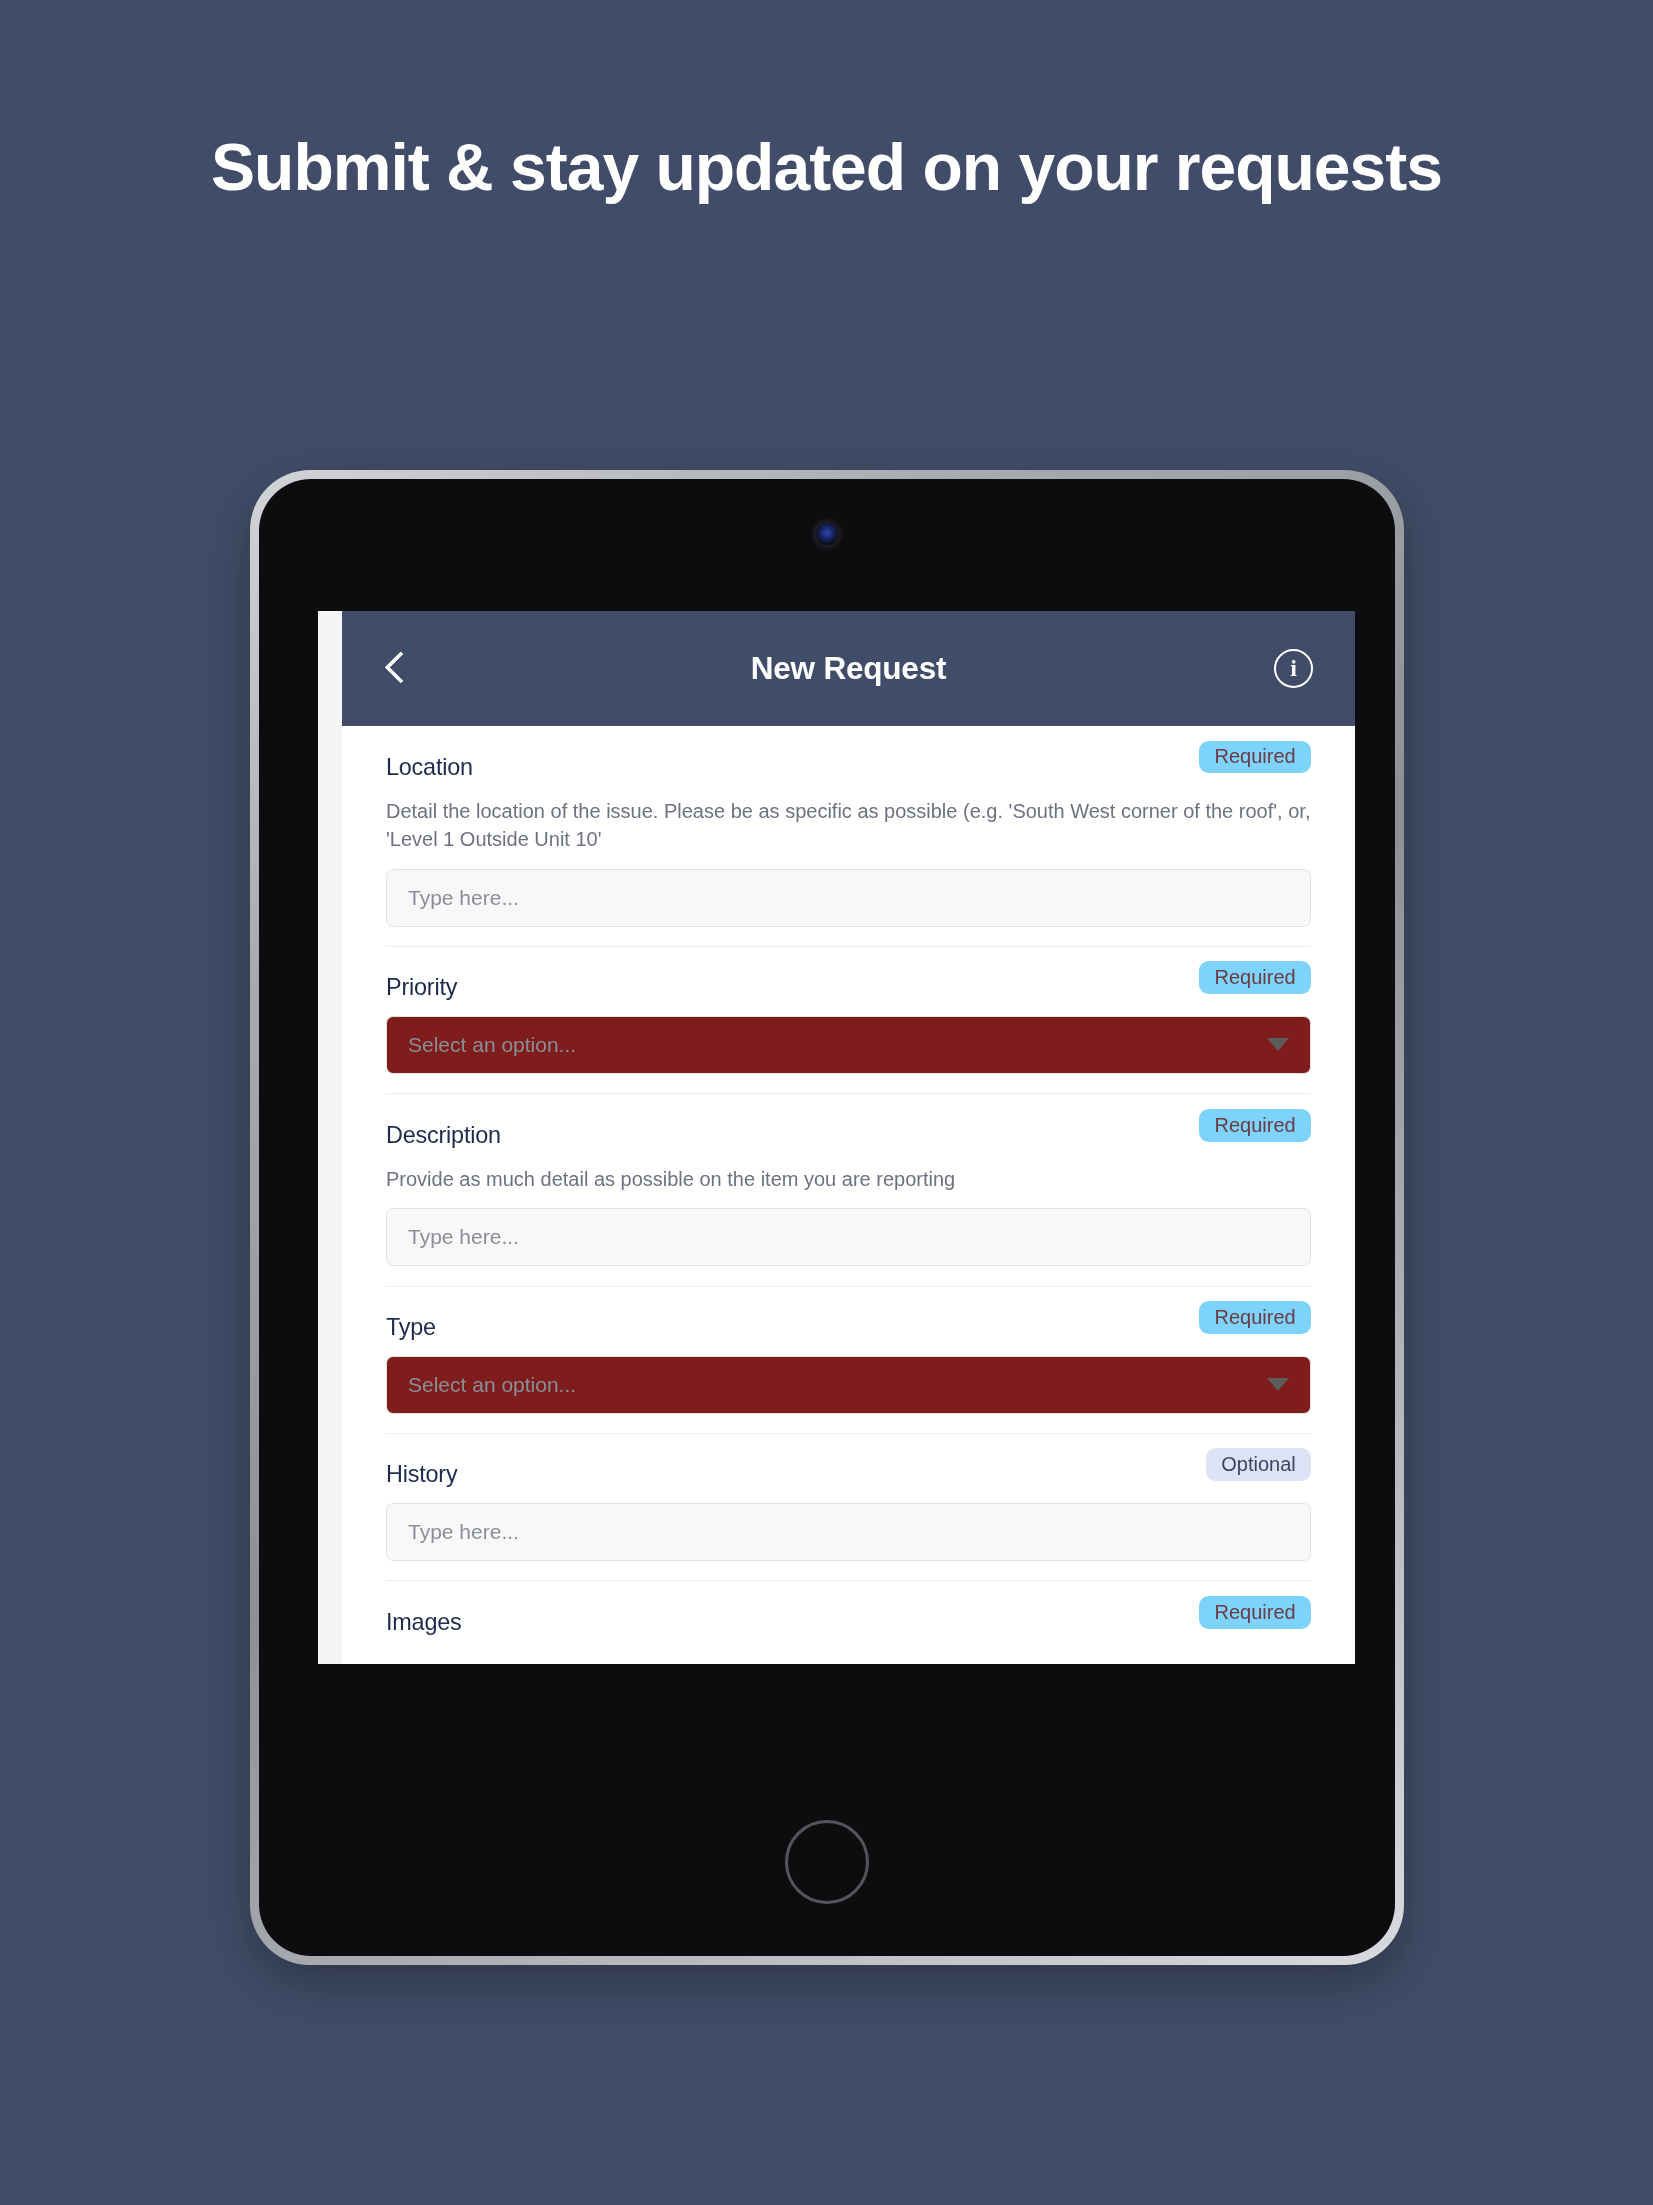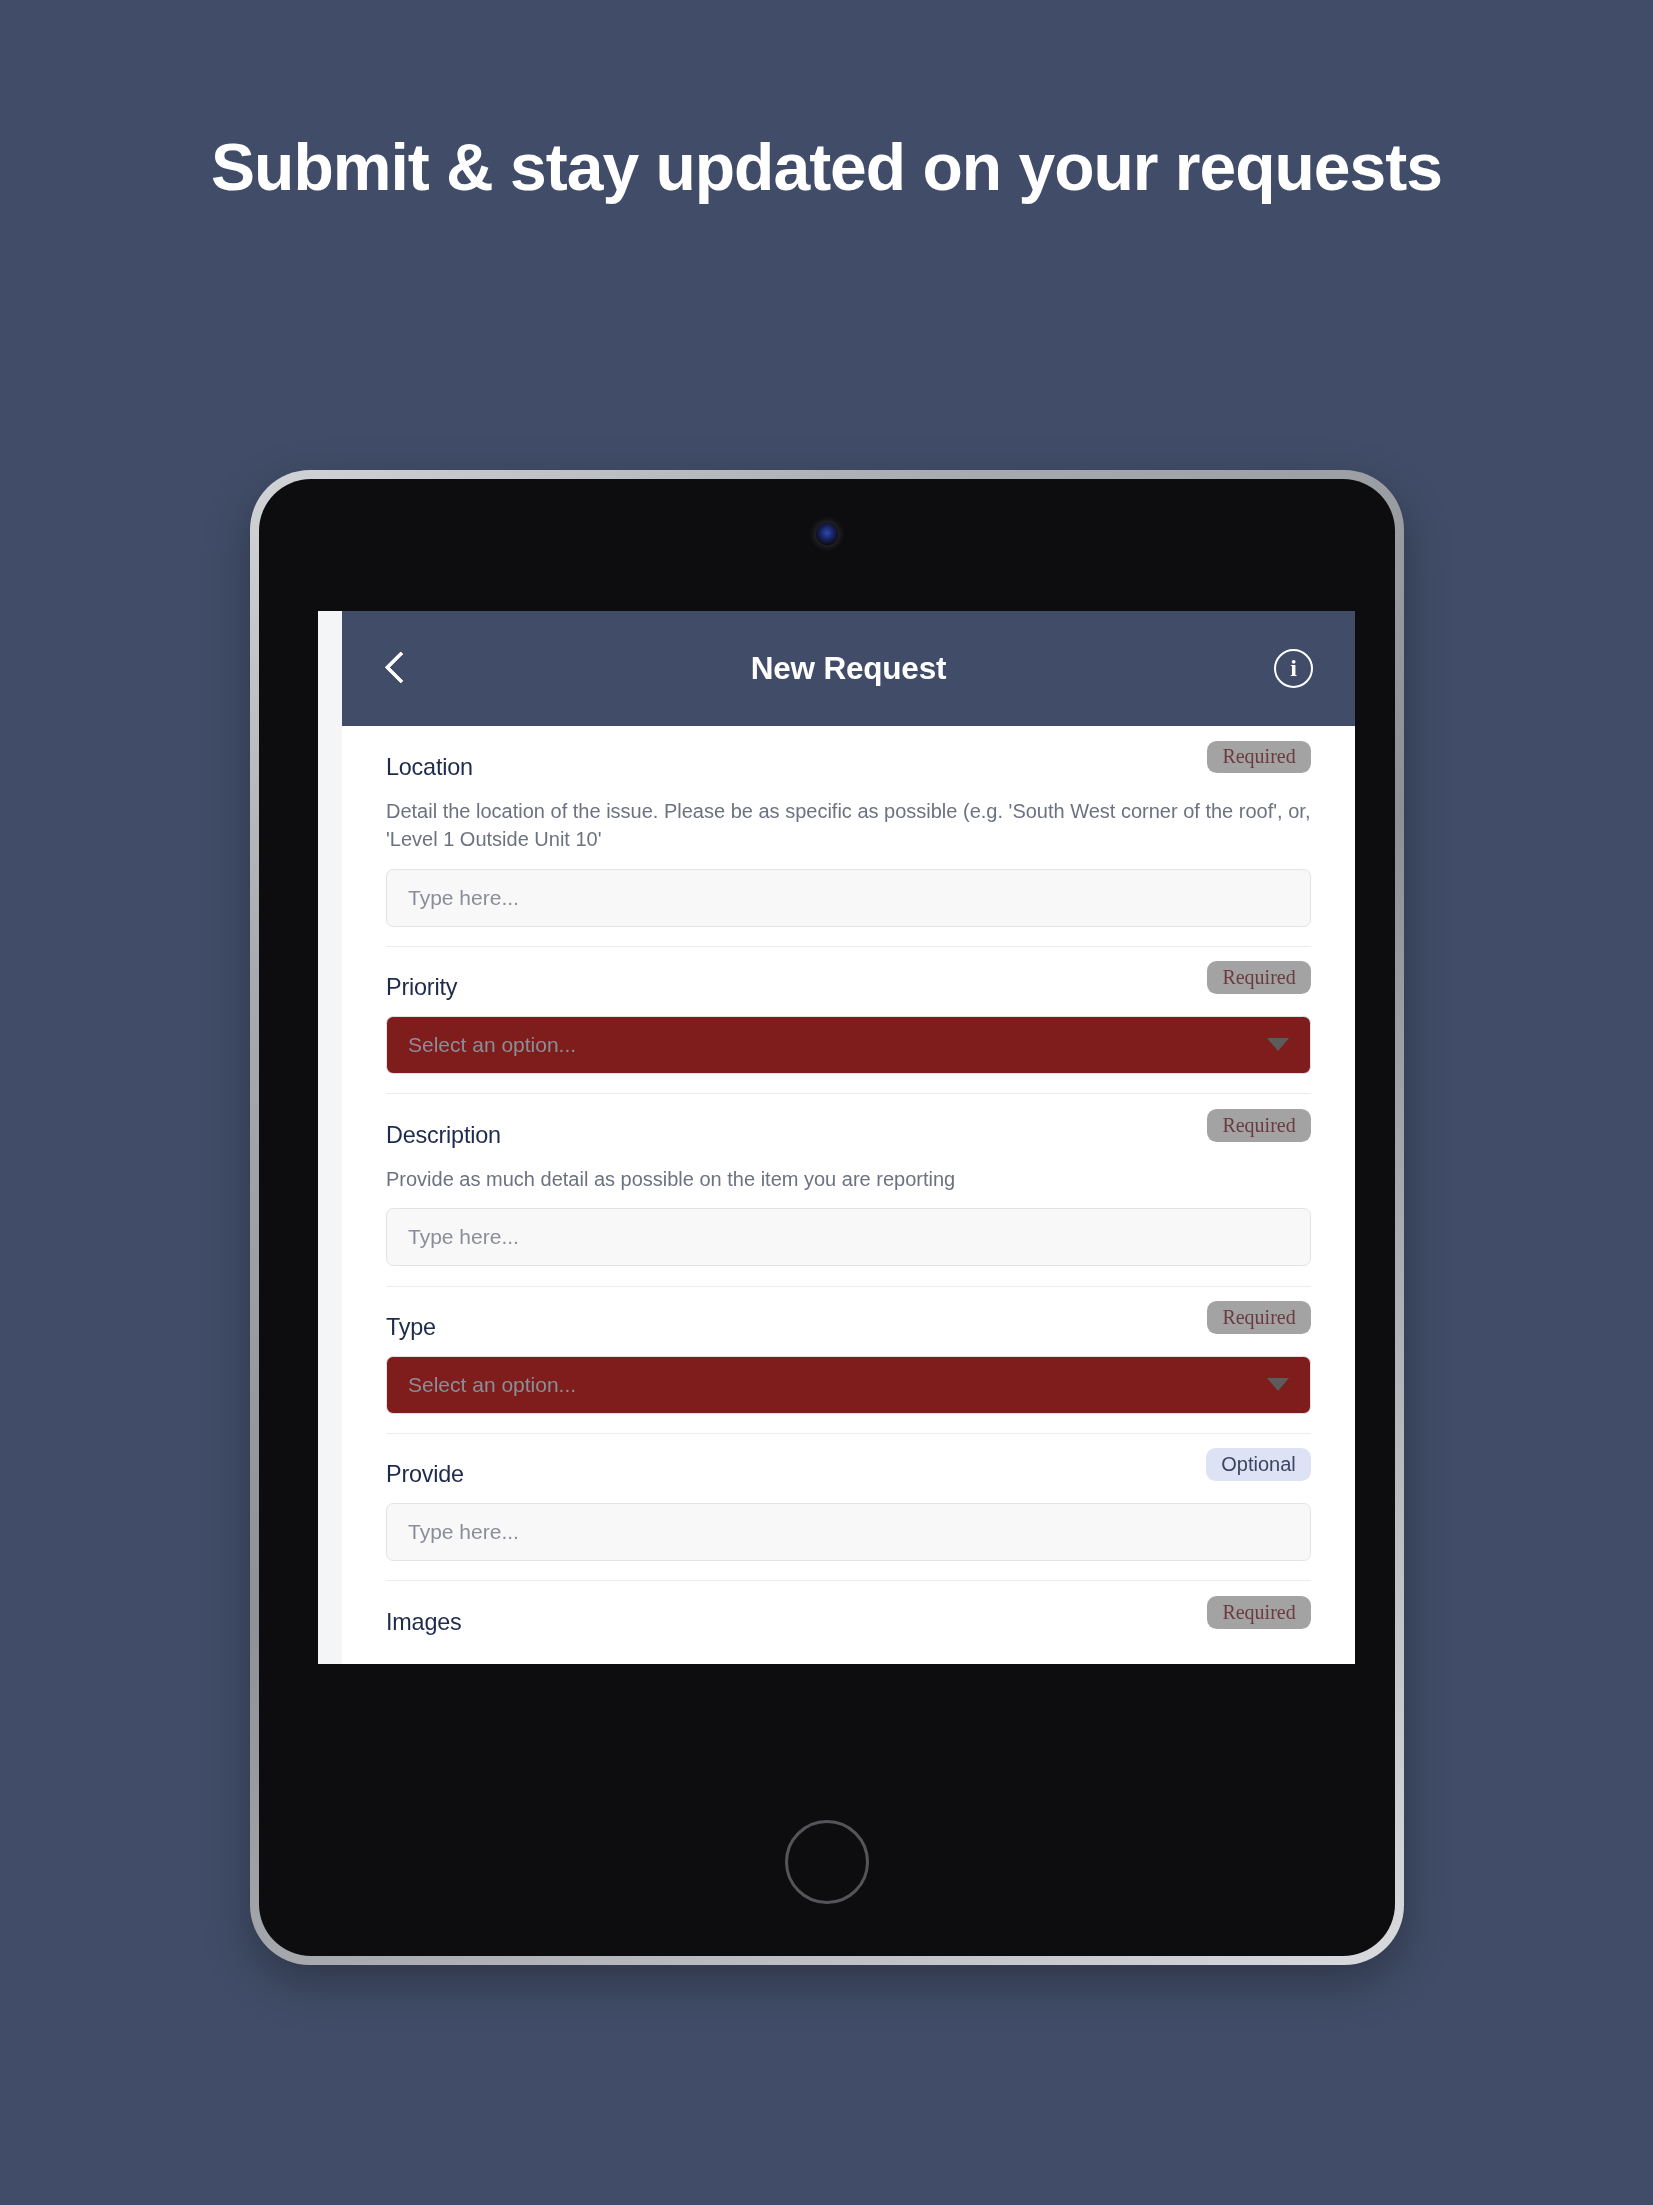--- a/index.html
+++ b/index.html
@@ -178,21 +178,21 @@
   }
 
   .badge {
     font-size: 20px;
     padding: 5.7px 15.3px 7.3px 15.3px;
     border-radius: 9.7px;
     line-height: 1;
     white-space: nowrap;
     margin-top: -6.5px;
   }
-  .badge.required { background: #a3a3a3; color: #6b3a42; font-family: Liberation Serif, serif; }
+  .badge.required { background: #7dd3fc; color: #6b3a42; }
   .badge.optional { background: #dde3f5; color: #3c4663; }
 
   .field-help {
     font-size: 20px;
     color: #6d7280;
     line-height: 1.44;
     margin-top: 16px;
     max-width: 957px;
   }
 
@@ -289,21 +289,21 @@
             <div class="badge required">Required</div>
           </div>
           <div class="select-box">
             <span>Select an option...</span>
             <span class="caret"></span>
           </div>
         </div>
 
         <div class="field">
           <div class="field-head">
-            <div class="field-label">Provide</div>
+            <div class="field-label">History</div>
             <div class="badge optional">Optional</div>
           </div>
           <div class="input-box">Type here...</div>
         </div>
 
         <div class="field">
           <div class="field-head">
             <div class="field-label">Images</div>
             <div class="badge required">Required</div>
           </div>

